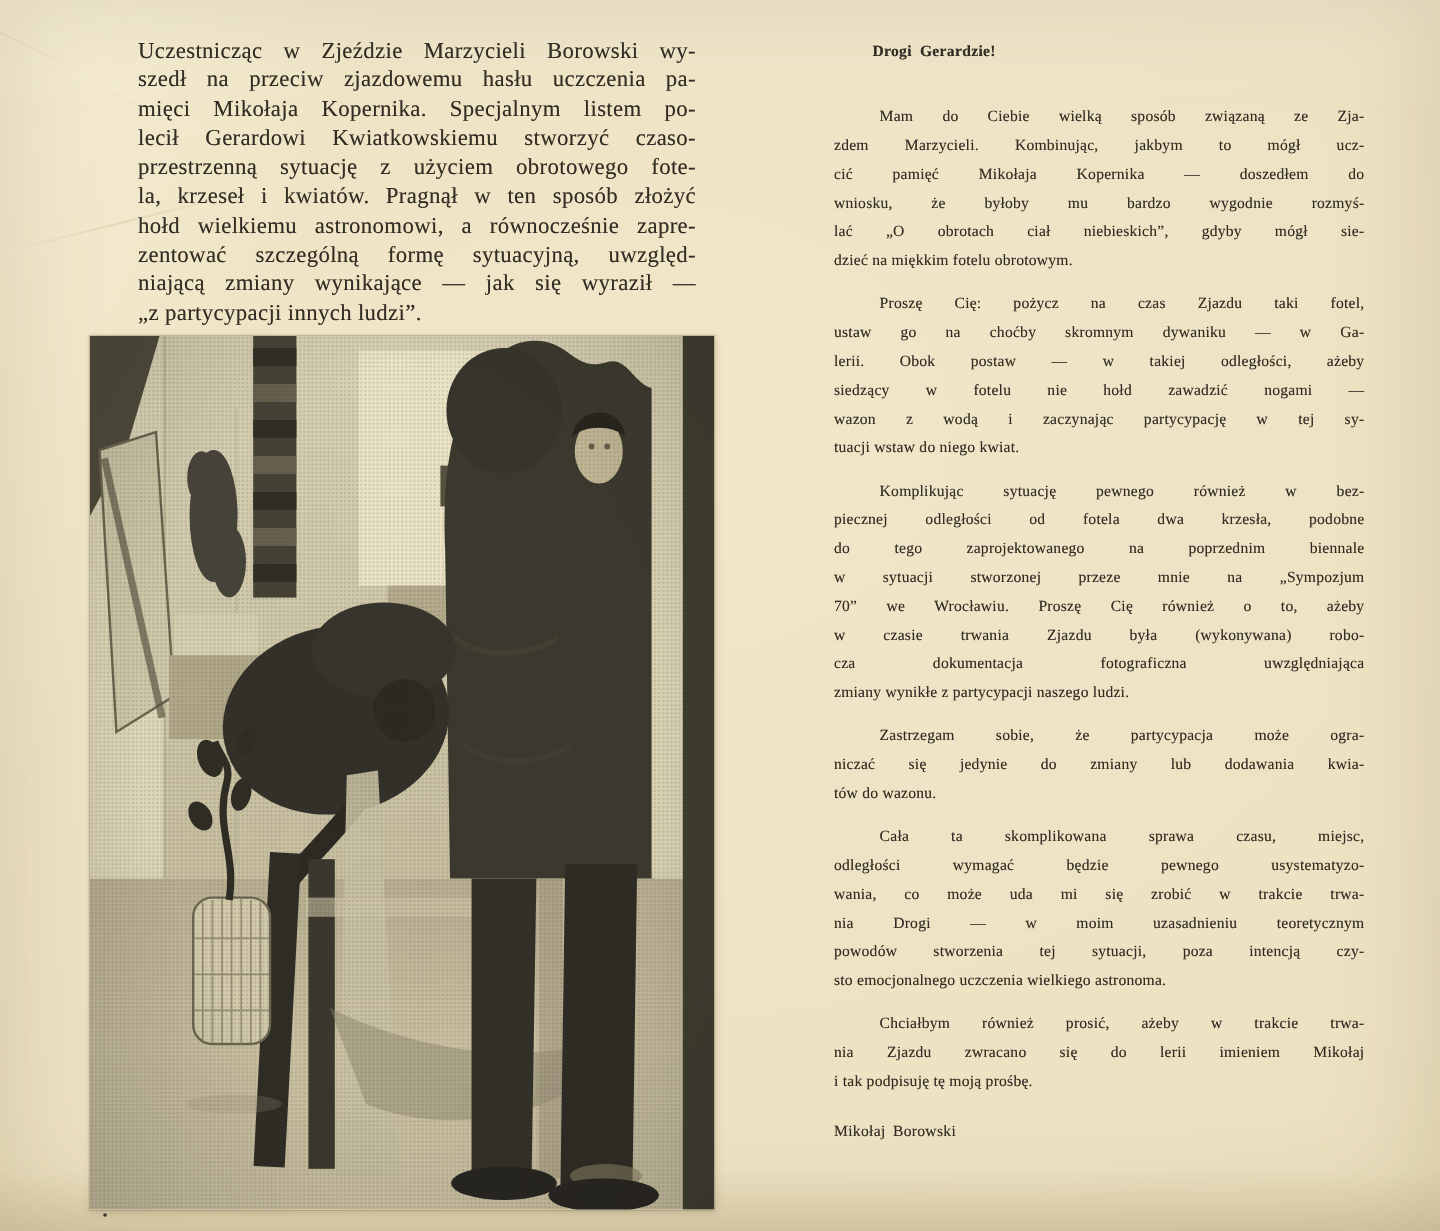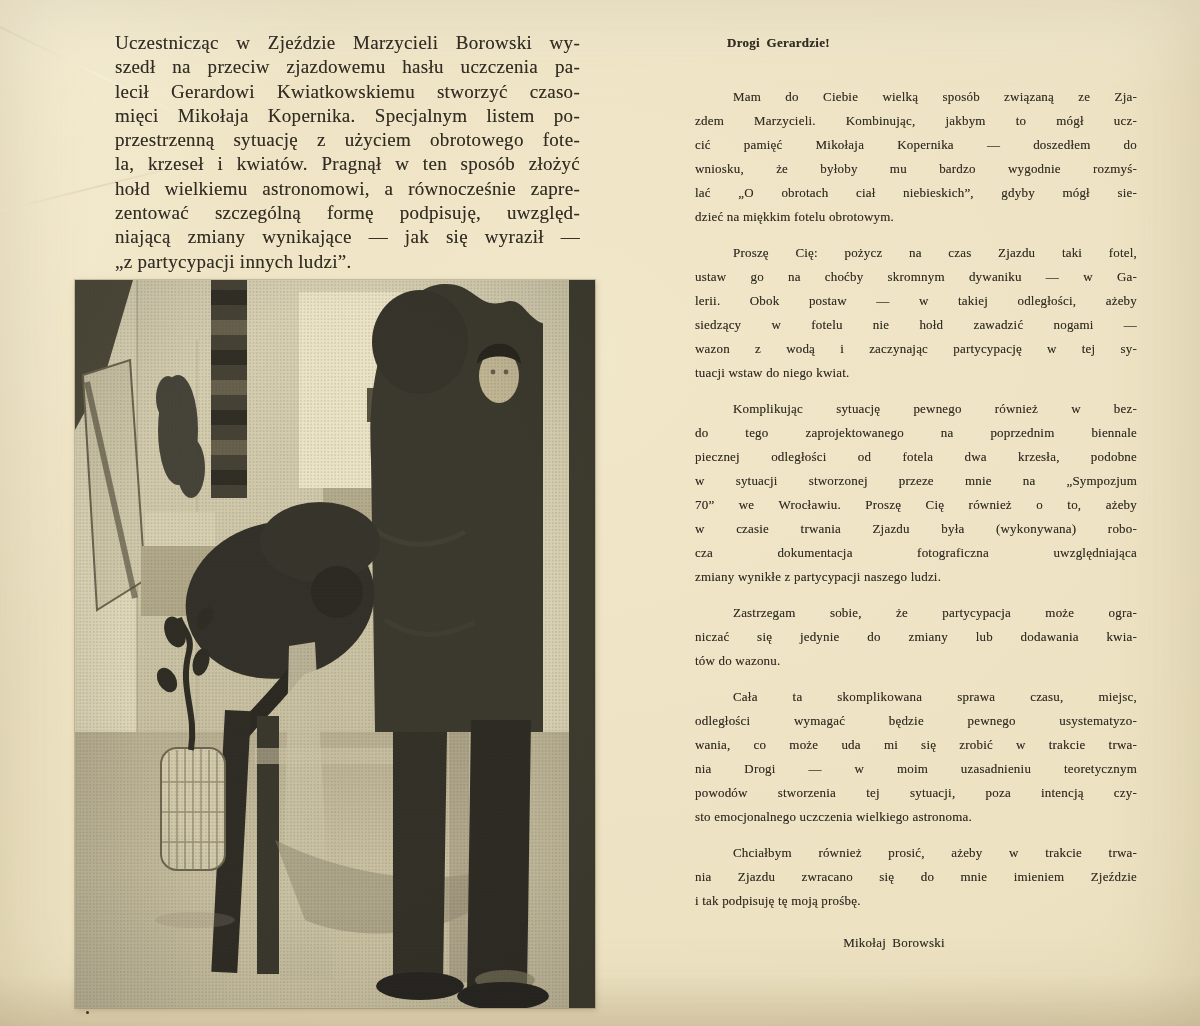--- a/index.html
+++ b/index.html
@@ -32,46 +32,46 @@
 
   .line{text-align:justify;text-align-last:justify;letter-spacing:.015em;
     text-shadow:0 0 .5px rgba(50,45,36,.45);}
   .line.last{text-align-last:left;}
   .para{margin:0 0 12px 0;}
   .para.indent .line:first-child{padding-left:38px;}
 
   .salutation{margin:0 0 30px 0;font-weight:bold;padding-left:32px;
     letter-spacing:.02em;word-spacing:.25em;
     text-shadow:0 0 .5px rgba(50,45,36,.5);}
-  .signature{margin:18px 44px 0 0;text-align:center;letter-spacing:.02em;word-spacing:.2em;
+  .signature{margin:18px 44px 0 0;text-align:left;letter-spacing:.02em;word-spacing:.2em;
     text-shadow:0 0 .5px rgba(50,45,36,.45);}
 
   figure.photo{position:absolute;left:75px;top:280px;width:520px;height:728px;margin:0;
     box-shadow:0 0 0 1px rgba(90,80,55,.25), 1px 2px 6px rgba(90,75,45,.25);}
   figure.photo svg{display:block;width:100%;height:100%;}
 </style>
 </head>
 <body>
 
 <div id="page">
 
   <div class="crease a"></div>
   <div class="crease b"></div>
   <div class="speck"></div>
 
   <div class="col-left">
     <div class="para">
         <div class="line">Uczestnicząc w Zjeździe Marzycieli Borowski wy-</div>
         <div class="line">szedł na przeciw zjazdowemu hasłu uczczenia pa-</div>
+        <div class="line">mięci Mikołaja Kopernika. Specjalnym listem po-</div>
         <div class="line">lecił Gerardowi Kwiatkowskiemu stworzyć czaso-</div>
-        <div class="line">mięci Mikołaja Kopernika. Specjalnym listem po-</div>
         <div class="line">przestrzenną sytuację z użyciem obrotowego fote-</div>
         <div class="line">la, krzeseł i kwiatów. Pragnął w ten sposób złożyć</div>
         <div class="line">hołd wielkiemu astronomowi, a równocześnie zapre-</div>
-        <div class="line">zentować szczególną formę podpisuję, uwzględ-</div>
+        <div class="line">zentować szczególną formę sytuacyjną, uwzględ-</div>
         <div class="line">niającą zmiany wynikające — jak się wyraził —</div>
         <div class="line last">„z partycypacji innych ludzi”.</div>
       </div>
   </div>
 
   <figure class="photo">
     <svg viewBox="0 0 520 728" preserveAspectRatio="none">
       <defs>
         <linearGradient id="wallGrad" x1="0" y1="0" x2="0" y2="1">
           <stop offset="0" stop-color="#d8d1b4"></stop>
@@ -203,22 +203,22 @@
         <div class="para indent">
           <div class="line">Proszę Cię: pożycz na czas Zjazdu taki fotel,</div>
           <div class="line">ustaw go na choćby skromnym dywaniku — w Ga-</div>
           <div class="line">lerii. Obok postaw — w takiej odległości, ażeby</div>
           <div class="line">siedzący w fotelu nie hołd zawadzić nogami —</div>
           <div class="line">wazon z wodą i zaczynając partycypację w tej sy-</div>
           <div class="line last">tuacji wstaw do niego kwiat.</div>
         </div>
         <div class="para indent">
           <div class="line">Komplikując sytuację pewnego również w bez-</div>
+          <div class="line">piecznej odległości od fotela dwa krzesła, podobne</div>
           <div class="line">do tego zaprojektowanego na poprzednim biennale</div>
-          <div class="line">piecznej odległości od fotela dwa krzesła, podobne</div>
           <div class="line">w sytuacji stworzonej przeze mnie na „Sympozjum</div>
           <div class="line">70” we Wrocławiu. Proszę Cię również o to, ażeby</div>
           <div class="line">w czasie trwania Zjazdu była (wykonywana) robo-</div>
           <div class="line">cza dokumentacja fotograficzna uwzględniająca</div>
           <div class="line last">zmiany wynikłe z partycypacji naszego ludzi.</div>
         </div>
         <div class="para indent">
           <div class="line">Zastrzegam sobie, że partycypacja może ogra-</div>
           <div class="line">niczać się jedynie do zmiany lub dodawania kwia-</div>
           <div class="line last">tów do wazonu.</div>
@@ -226,20 +226,20 @@
         <div class="para indent">
           <div class="line">Cała ta skomplikowana sprawa czasu, miejsc,</div>
           <div class="line">odległości wymagać będzie pewnego usystematyzo-</div>
           <div class="line">wania, co może uda mi się zrobić w trakcie trwa-</div>
           <div class="line">nia Drogi — w moim uzasadnieniu teoretycznym</div>
           <div class="line">powodów stworzenia tej sytuacji, poza intencją czy-</div>
           <div class="line last">sto emocjonalnego uczczenia wielkiego astronoma.</div>
         </div>
         <div class="para indent">
           <div class="line">Chciałbym również prosić, ażeby w trakcie trwa-</div>
-          <div class="line">nia Zjazdu zwracano się do mnie imieniem Zjeździe</div>
+          <div class="line">nia Zjazdu zwracano się do lerii imieniem Mikołaj</div>
           <div class="line last">i tak podpisuję tę moją prośbę.</div>
         </div>
       </div>
     <p class="signature">Mikołaj Borowski</p>
   </div>
 
 </div>
 
 </body></html>

